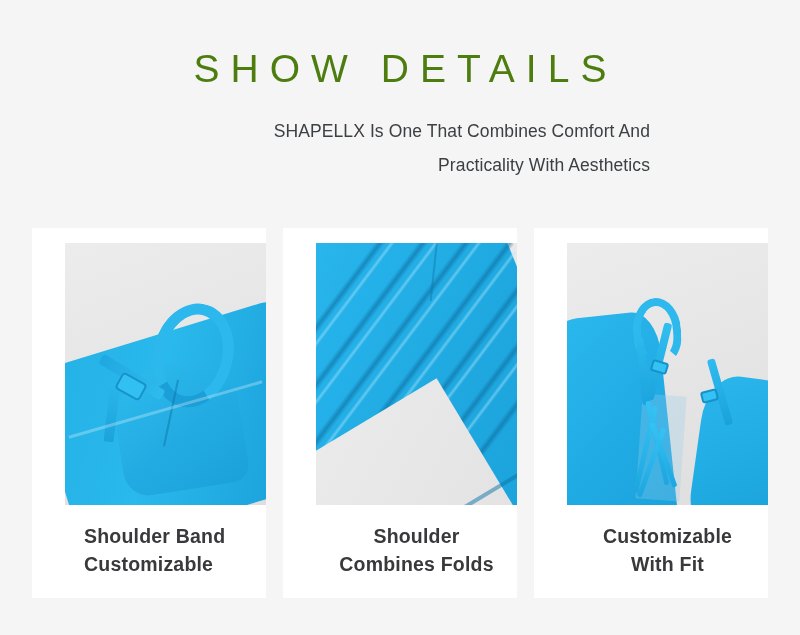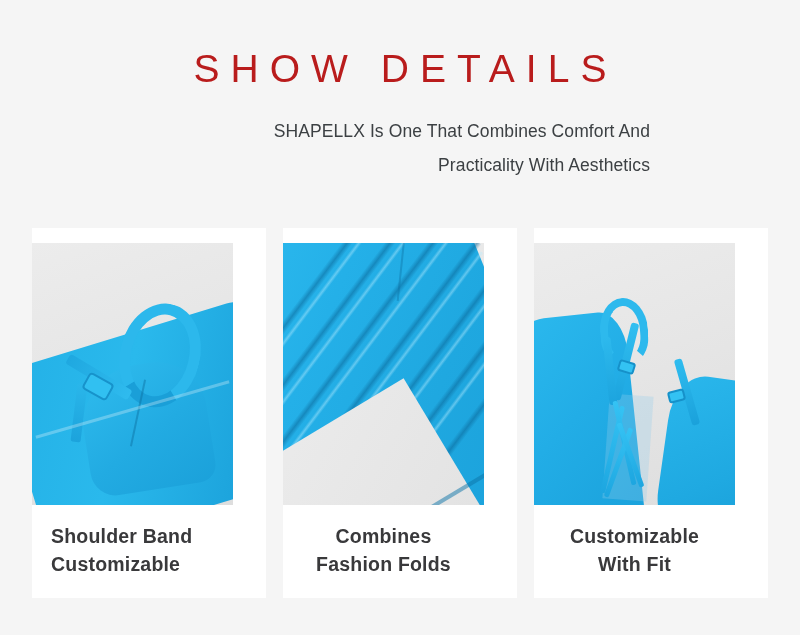--- a/index.html
+++ b/index.html
@@ -17,21 +17,21 @@
 
   .section-header {
     text-align: center;
     padding-top: 47px;
   }
 
   .section-title {
     font-size: 39px;
     font-weight: 400;
     letter-spacing: 11px;
-    color: #b91c1c;
+    color: #4d7c0f;
     margin: 0;
     line-height: 1.15;
     text-indent: 11px;
   }
 
   .section-subtitle {
     margin: 22px auto 0;
     width: 500px;
     font-size: 17.5px;
     line-height: 1.95;
@@ -51,21 +51,21 @@
     justify-content: space-between;
   }
 
   .card {
     width: 234px;
     height: 370px;
     background: #ffffff;
     box-sizing: border-box;
     display: flex;
     flex-direction: column;
-    align-items: flex-start;
+    align-items: flex-end;
   }
 
   .card-image {
     width: 201px;
     height: 262px;
     margin-top: 15px;
     background: #e2e2e2;
     position: relative;
     overflow: hidden;
   }
@@ -384,22 +384,22 @@
         <div class="i2-hl" style="top:66%"></div>
         <div class="i2-fold" style="top:74%"></div>
         <div class="i2-hl" style="top:78%"></div>
         <div class="i2-fold" style="top:86%"></div>
       </div>
       <div class="i2-bodice-seam"></div>
       <div class="i2-diag-edge"></div>
       <div class="i2-edge-line"></div>
     </div>
     <div class="card-caption align-center">
-      <span>Combines</span><br>
-      <span>Fashion Folds</span>
+      <span>Shoulder</span><br>
+      <span>Combines Folds</span>
     </div>
   </div>
 
   <div class="card">
     <div class="card-image">
       <div class="img-bg-gradient"></div>
       <div class="i3-left-body"></div>
       <div class="i3-right-body"></div>
       <div class="i3-mesh"></div>
       <div class="i3-loop"></div>

